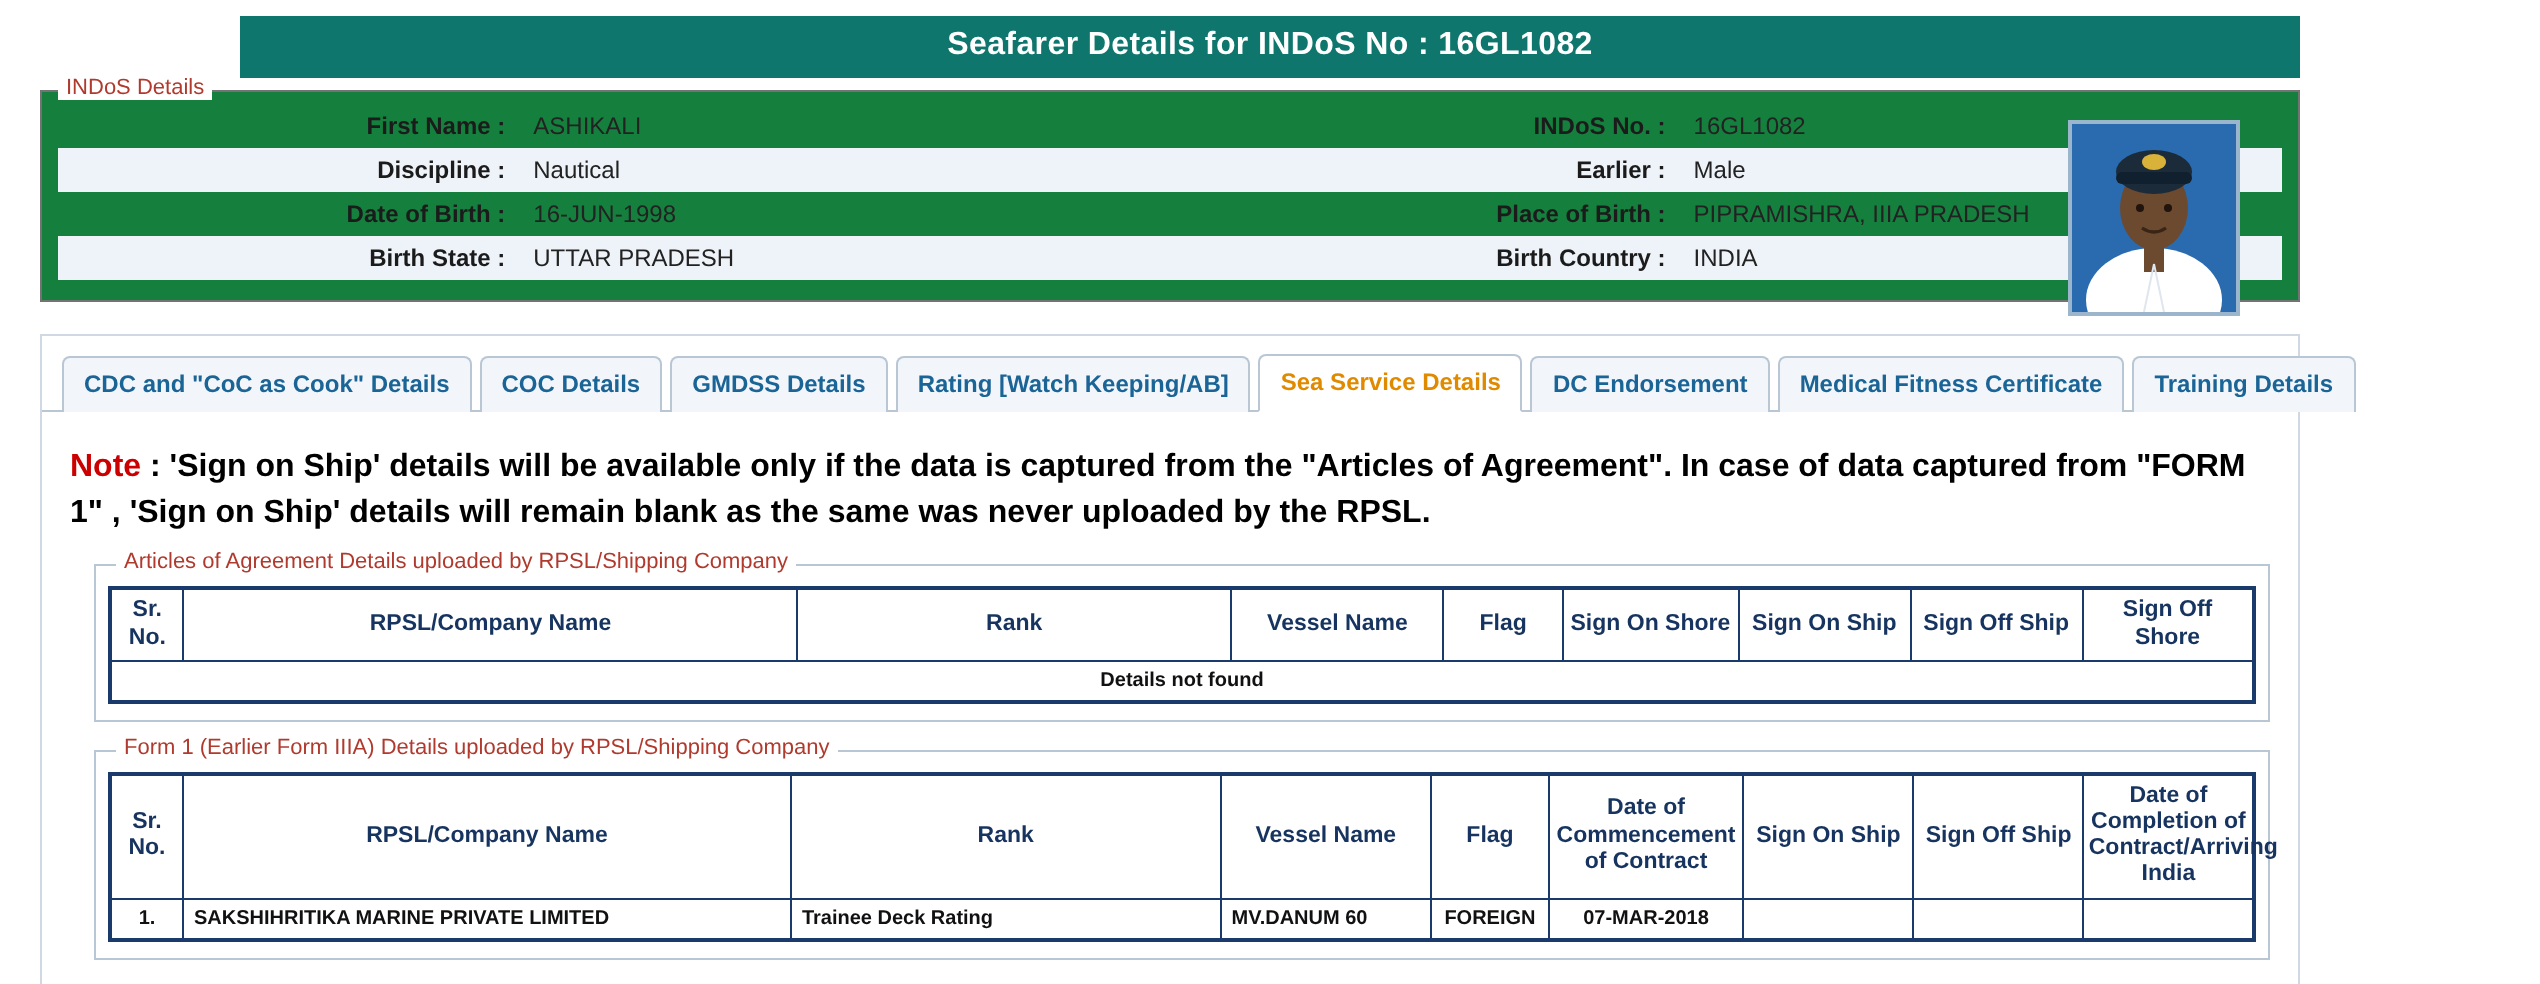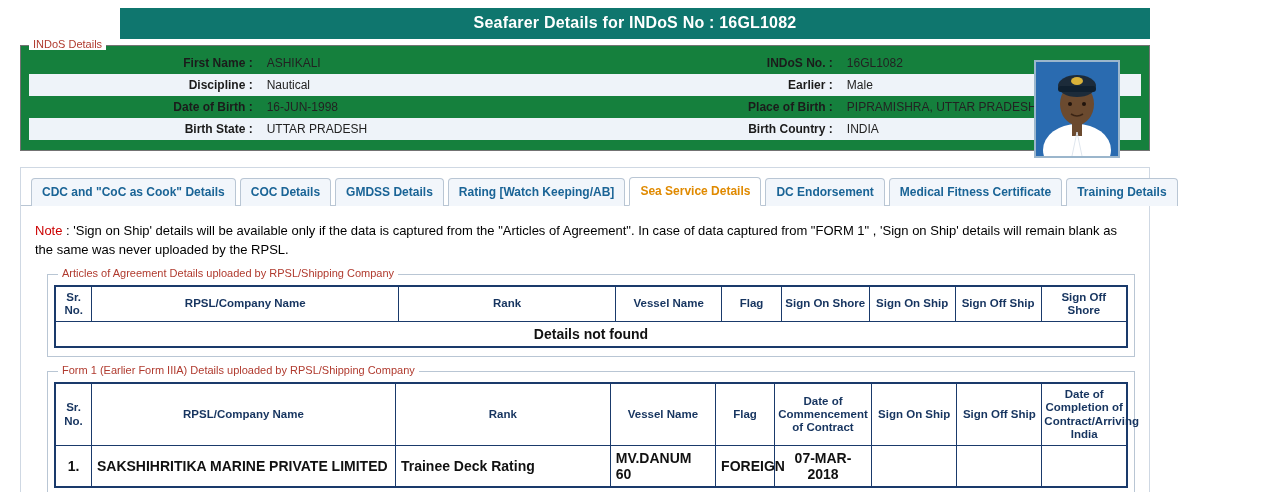--- a/index.html
+++ b/index.html
@@ -105,22 +105,22 @@
   .tab.active {
     background: #ffffff;
     color: #e08a00;
     border-color: #b9c6d4;
     border-bottom: 1px solid #ffffff;
   }
 
   
   .note {
     margin: 16px 14px 0 14px;
-    font-size: 13px;
-    font-weight: normal;
+    font-size: 16px;
+    font-weight: bold;
     line-height: 1.45;
     color: #000;
   }
   .note .note-word { color: #cc0000; }
 
   
   .section {
     margin: 14px 14px 0 26px;
     border: 1px solid #b9c6d4;
     position: relative;
@@ -139,21 +139,21 @@
     background: #ffffff;
     color: #16345f;
     font-size: 11.5px;
     font-weight: bold;
     padding: 4px 2px;
     text-align: center;
     line-height: 1.15;
   }
   table.grid td {
     border: 1px solid #1a3a6b;
-    font-size: 14px;
+    font-size: 10px;
     font-weight: bold;
     color: #111;
     padding: 4px 5px;
     height: 20px;
   }
   td.center { text-align: center; }
   .notfound {
     text-align: center;
     color: #cc0000;
     font-weight: bold;
@@ -181,21 +181,21 @@
       <tr class="row-alt">
         <td class="lbl col-l1">Discipline :</td>
         <td class="val col-v1">Nautical</td>
         <td class="lbl col-l2">Earlier :</td>
         <td class="val col-v2">Male</td>
       </tr>
       <tr>
         <td class="lbl col-l1">Date of Birth :</td>
         <td class="val col-v1">16-JUN-1998</td>
         <td class="lbl col-l2">Place of Birth :</td>
-        <td class="val col-v2">PIPRAMISHRA, UTTAR PRADESH</td>
+        <td class="val col-v2">PIPRAMISHRA, IIIA PRADESH</td>
       </tr>
       <tr class="row-alt">
         <td class="lbl col-l1">Birth State :</td>
         <td class="val col-v1">UTTAR PRADESH</td>
         <td class="lbl col-l2">Birth Country :</td>
         <td class="val col-v2">INDIA</td>
       </tr>
     </tbody>
       </table>
   </div>

